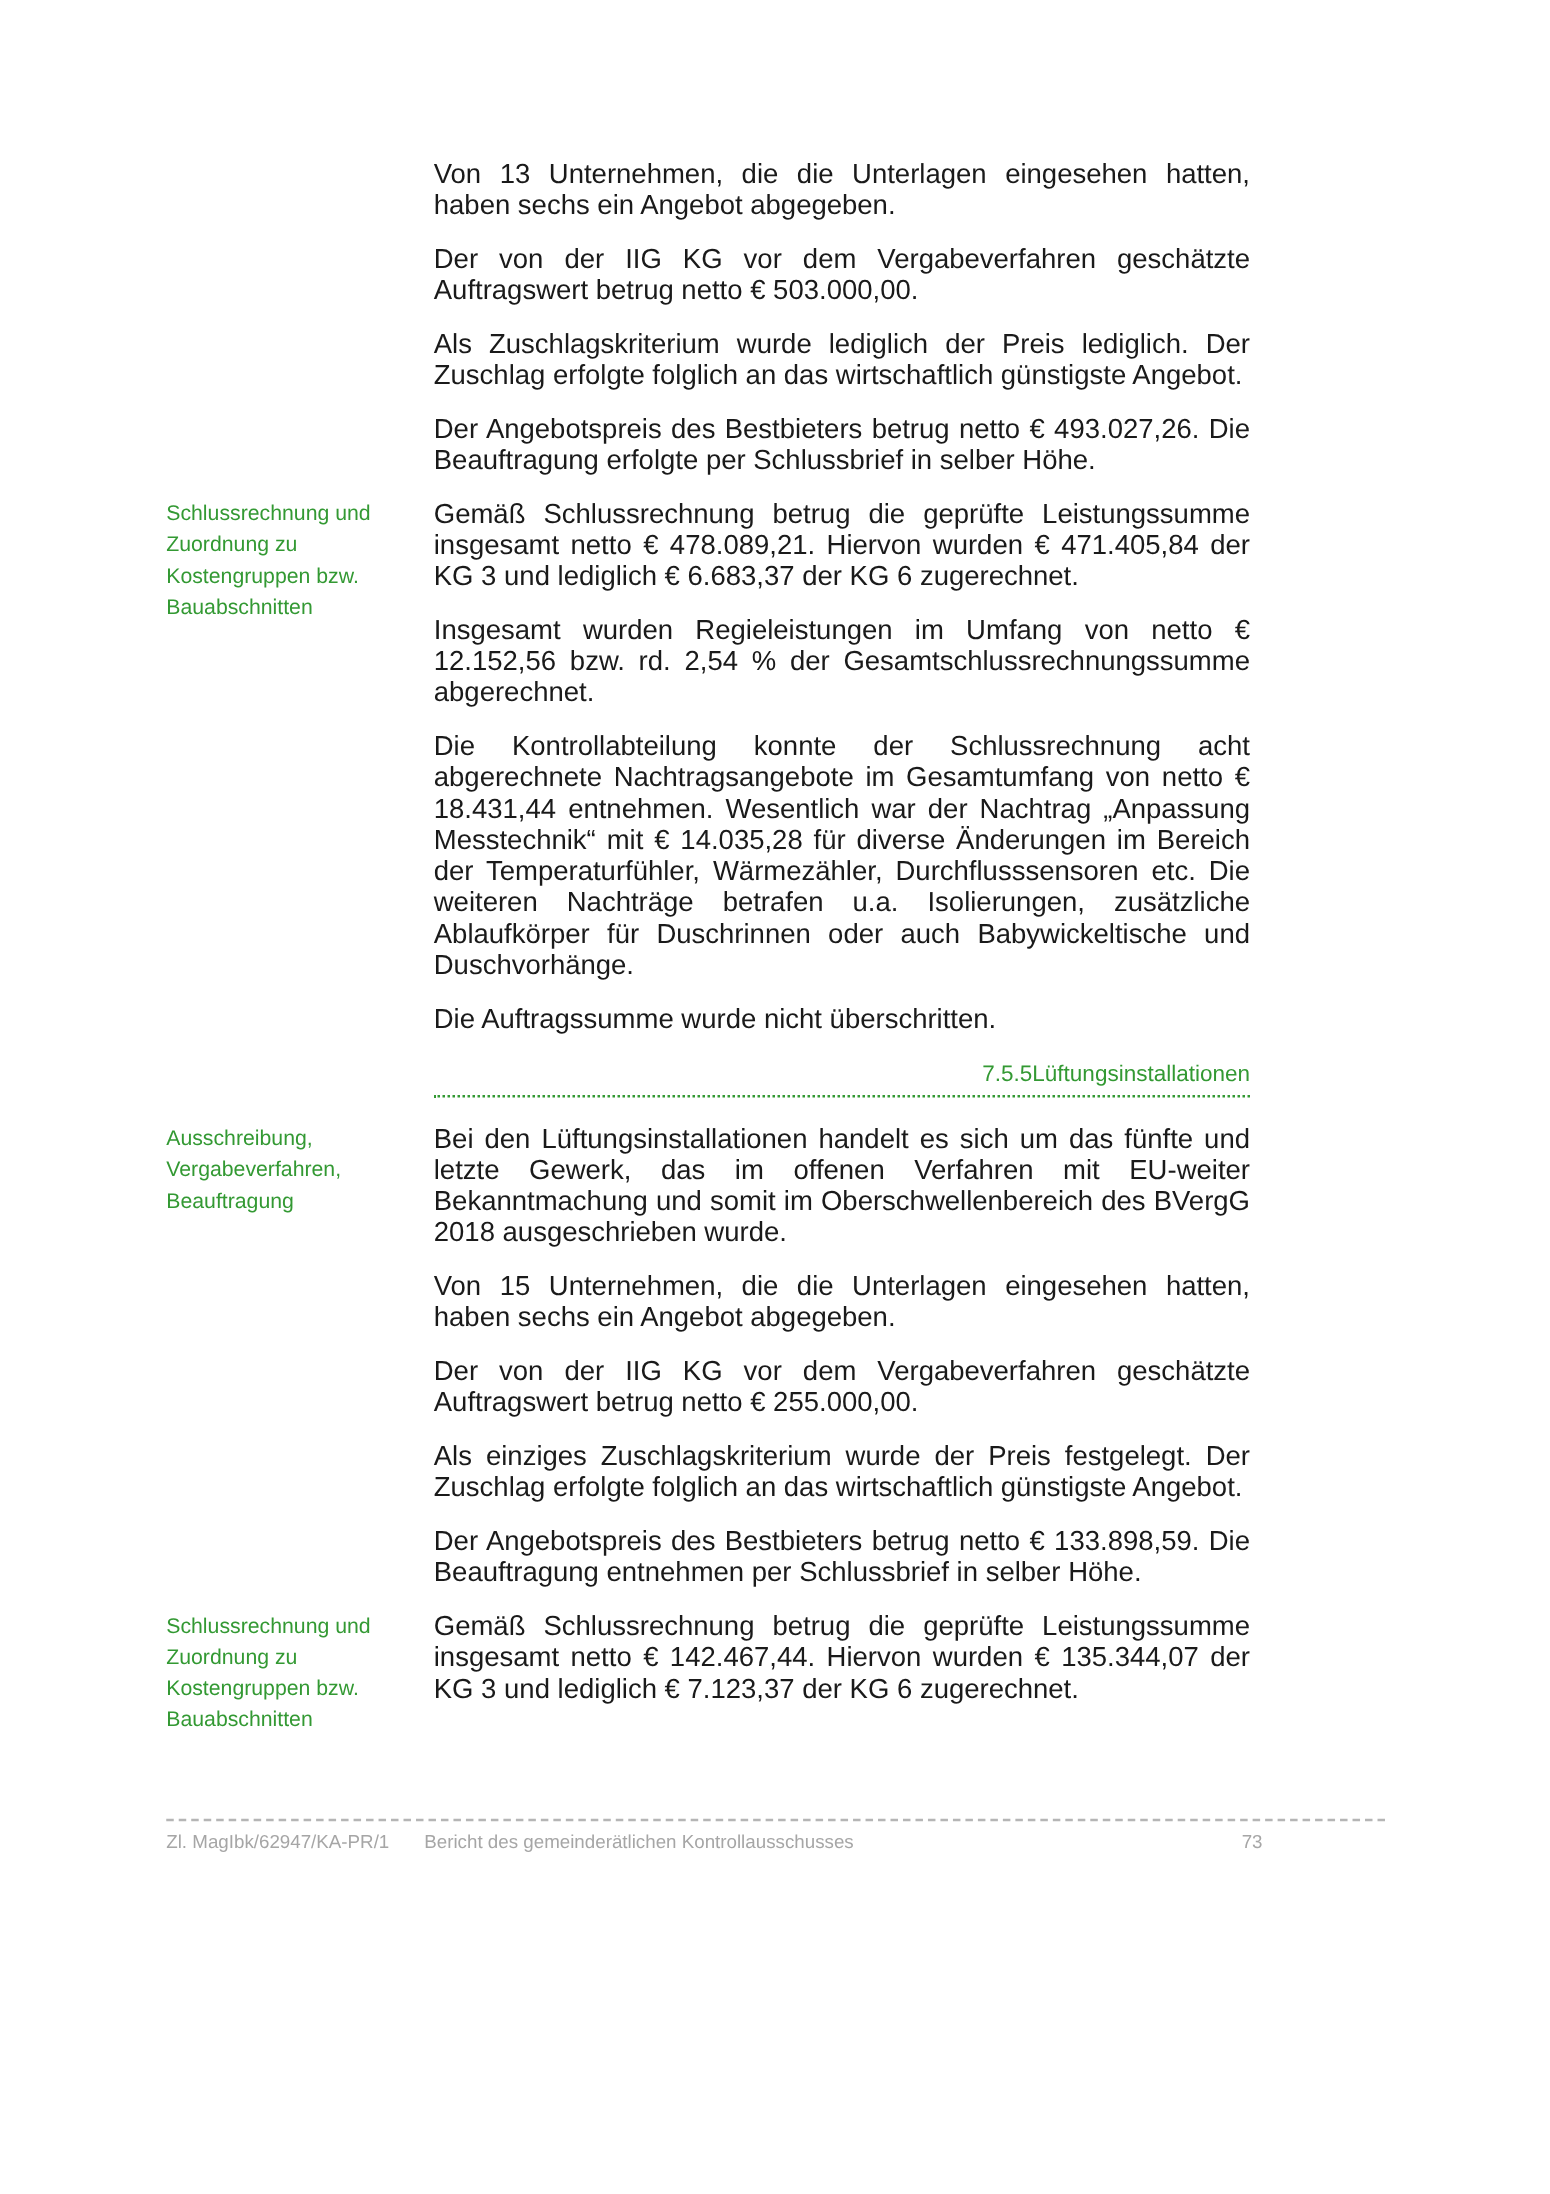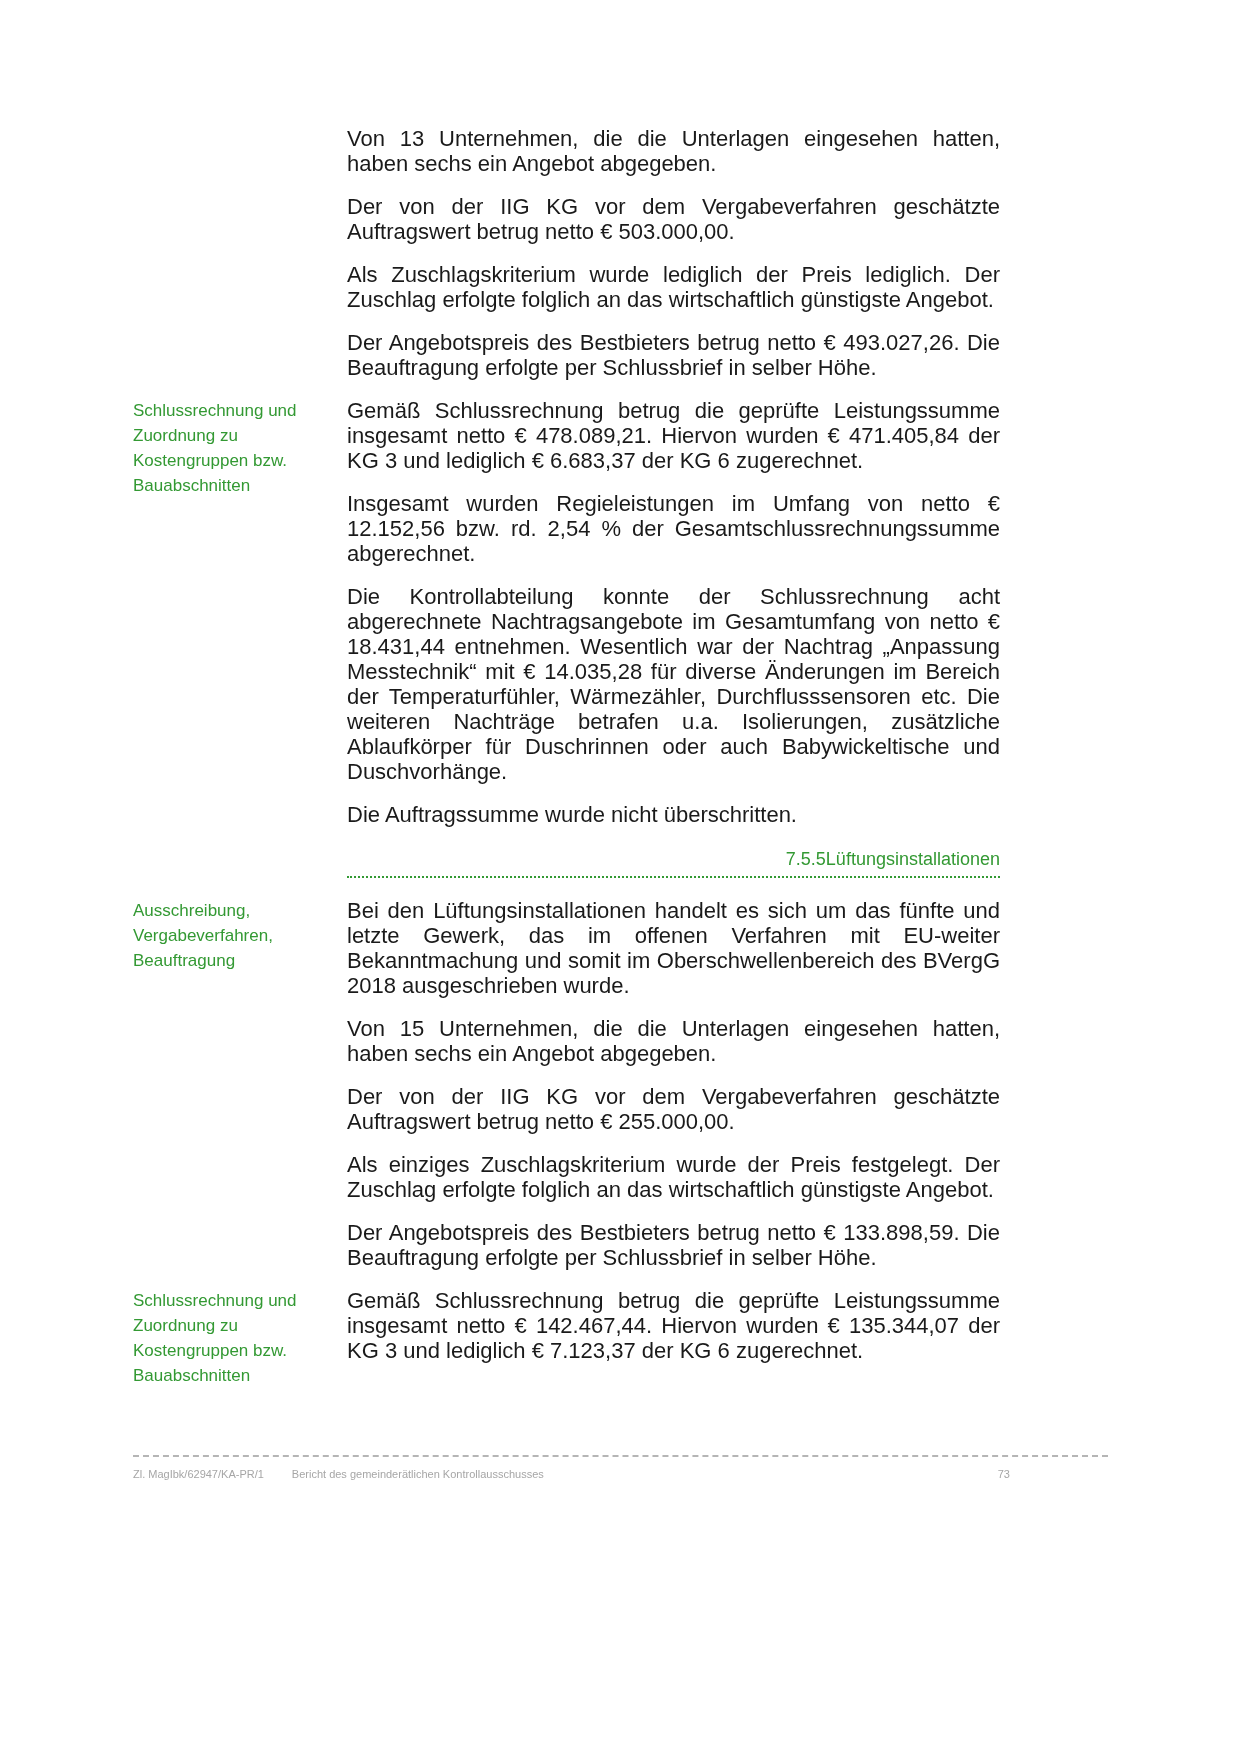--- a/index.html
+++ b/index.html
@@ -52,21 +52,21 @@
     top: 1455px;
     width: 975px;
     border-top: 2px dashed var(--rule, #b3b3b3);
     padding-top: 7px;
   }
   .footer-row {
     display: flex;
     align-items: baseline;
     width: 877px;
     color: var(--footer, #a6a6a6);
-    font-size: 11px;
+    font-size: 15px;
     line-height: 20px;
     justify-content: flex-end;
   }
   .footer-center { margin-left: 28px; margin-right: auto; }
 </style>
 </head>
 <body>
 
 <div class="page">
   <main class="content">
@@ -100,21 +100,21 @@
       </div>
     </section>
 
     <section class="block">
       <div class="label">Ausschreibung, Vergabeverfahren, Beauftragung</div>
       <div class="text">
         <p>Bei den Lüftungsinstallationen handelt es sich um das fünfte und letzte Gewerk, das im offenen Verfahren mit EU-weiter Bekanntmachung und somit im Oberschwellenbereich des BVergG 2018 ausgeschrieben wurde.</p>
         <p>Von 15 Unternehmen, die die Unterlagen eingesehen hatten, haben sechs ein Angebot abgegeben.</p>
         <p>Der von der IIG KG vor dem Vergabeverfahren geschätzte Auftragswert betrug netto € 255.000,00.</p>
         <p>Als einziges Zuschlagskriterium wurde der Preis festgelegt. Der Zuschlag erfolgte folglich an das wirtschaftlich günstigste Angebot.</p>
-        <p>Der Angebotspreis des Bestbieters betrug netto € 133.898,59. Die Beauftragung erfolgte per Schlussbrief in selber Höhe.</p>
+        <p>Der Angebotspreis des Bestbieters betrug netto € 133.898,59. Die Beauftragung entnehmen per Schlussbrief in selber Höhe.</p>
       </div>
     </section>
 
     <section class="block">
       <div class="label">Schlussrechnung und Zuordnung zu Kostengruppen bzw. Bauabschnitten</div>
       <div class="text">
         <p>Gemäß Schlussrechnung betrug die geprüfte Leistungssumme insgesamt netto € 142.467,44. Hiervon wurden € 135.344,07 der KG 3 und lediglich € 7.123,37 der KG 6 zugerechnet.</p>
       </div>
     </section>
 

